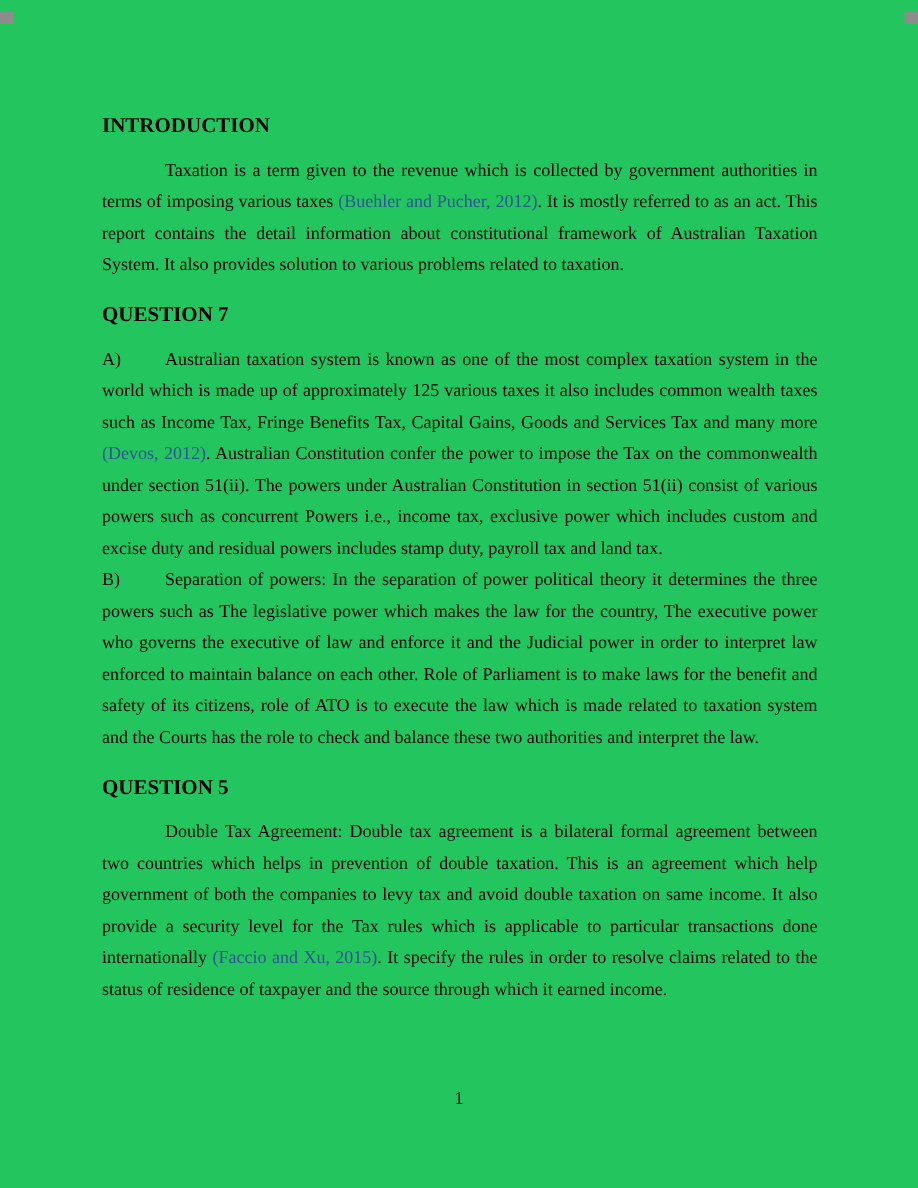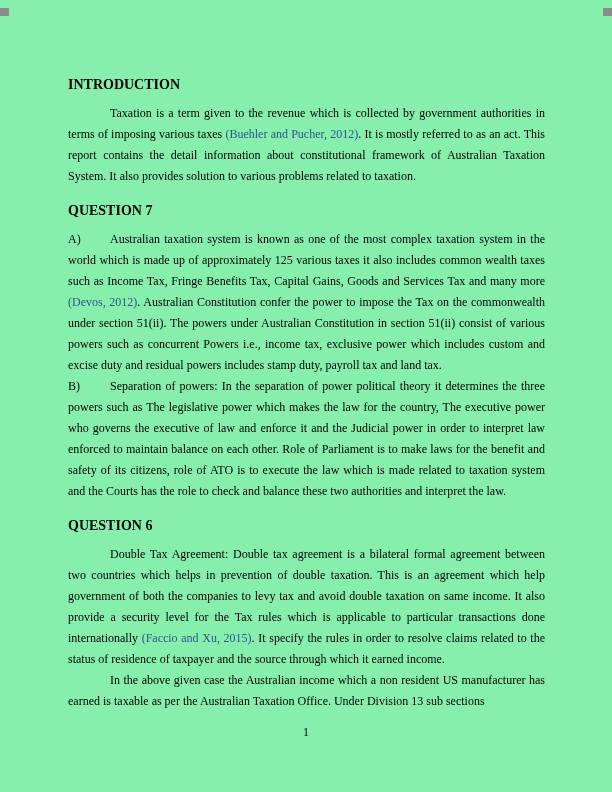--- a/index.html
+++ b/index.html
@@ -5,21 +5,21 @@
   html, body {
     margin: 0;
     padding: 0;
     background: #ffffff;
   }
   .page {
     position: relative;
     width: 612px;
     height: 792px;
     margin: 0 auto;
-    background: #86efac;
+    background: #22c55e;
     overflow: hidden;
     font-family: "Liberation Serif", "DejaVu Serif", serif;
     color: #000000;
   }
   .corner {
     position: absolute;
     top: 8px;
     width: 9px;
     height: 8px;
     background: #8c8c8c;
@@ -84,23 +84,22 @@
     <h2 class="heading">INTRODUCTION</h2>
 
     <p class="para indent"><span>Taxation is a term given to the revenue which is collected by government authorities in terms of imposing various taxes </span><span class="cite">(Buehler and Pucher, 2012)</span><span>. It is mostly referred to as an act. This report contains the detail information about constitutional framework of Australian Taxation System. It also provides solution to various problems related to taxation.</span></p>
 
     <h2 class="heading spaced">QUESTION 7</h2>
 
     <p class="para"><span class="marker">A)</span><span>Australian taxation system is known as one of the most complex taxation system in the world which is made up of approximately 125 various taxes it also includes common wealth taxes such as Income Tax, Fringe Benefits Tax, Capital Gains, Goods and Services Tax and many more </span><span class="cite">(Devos, 2012)</span><span>. Australian Constitution confer the power to impose the Tax on the commonwealth under section 51(ii). The powers under Australian Constitution in section 51(ii) consist of various powers such as concurrent Powers i.e., income tax, exclusive power which includes custom and excise duty and residual powers includes stamp duty, payroll tax and land tax.</span></p>
 
     <p class="para"><span class="marker">B)</span><span class="bold">Separation of powers:</span><span> In the separation of power political theory it determines the three powers such as The legislative power which makes the law for the country, The executive power who governs the executive of law and enforce it and the Judicial power in order to interpret law enforced to maintain balance on each other. Role of Parliament is to make laws for the benefit and safety of its citizens, role of ATO is to execute the law which is made related to taxation system and the Courts has the role to check and balance these two authorities and interpret the law.</span></p>
 
-    <h2 class="heading spaced">QUESTION 6</h2>
+    <h2 class="heading spaced">QUESTION 5</h2>
 
     <p class="para indent"><span class="bold">Double Tax Agreement:</span><span> Double tax agreement is a bilateral formal agreement between two countries which helps in prevention of double taxation. This is an agreement which help government of both the companies to levy tax and avoid double taxation on same income. It also provide a security level for the Tax rules which is applicable to particular transactions done internationally </span><span class="cite">(Faccio and Xu, 2015)</span><span>. It specify the rules in order to resolve claims related to the status of residence of taxpayer and the source through which it earned income.</span></p>
 
-    <p class="para indent"><span>In the above given case the Australian income which a non resident US manufacturer has earned is taxable as per the Australian Taxation Office. Under Division 13 sub sections</span></p>
 
   </div>
 
   <div class="page-number">1</div>
 
 </div>
 
 </body></html>

